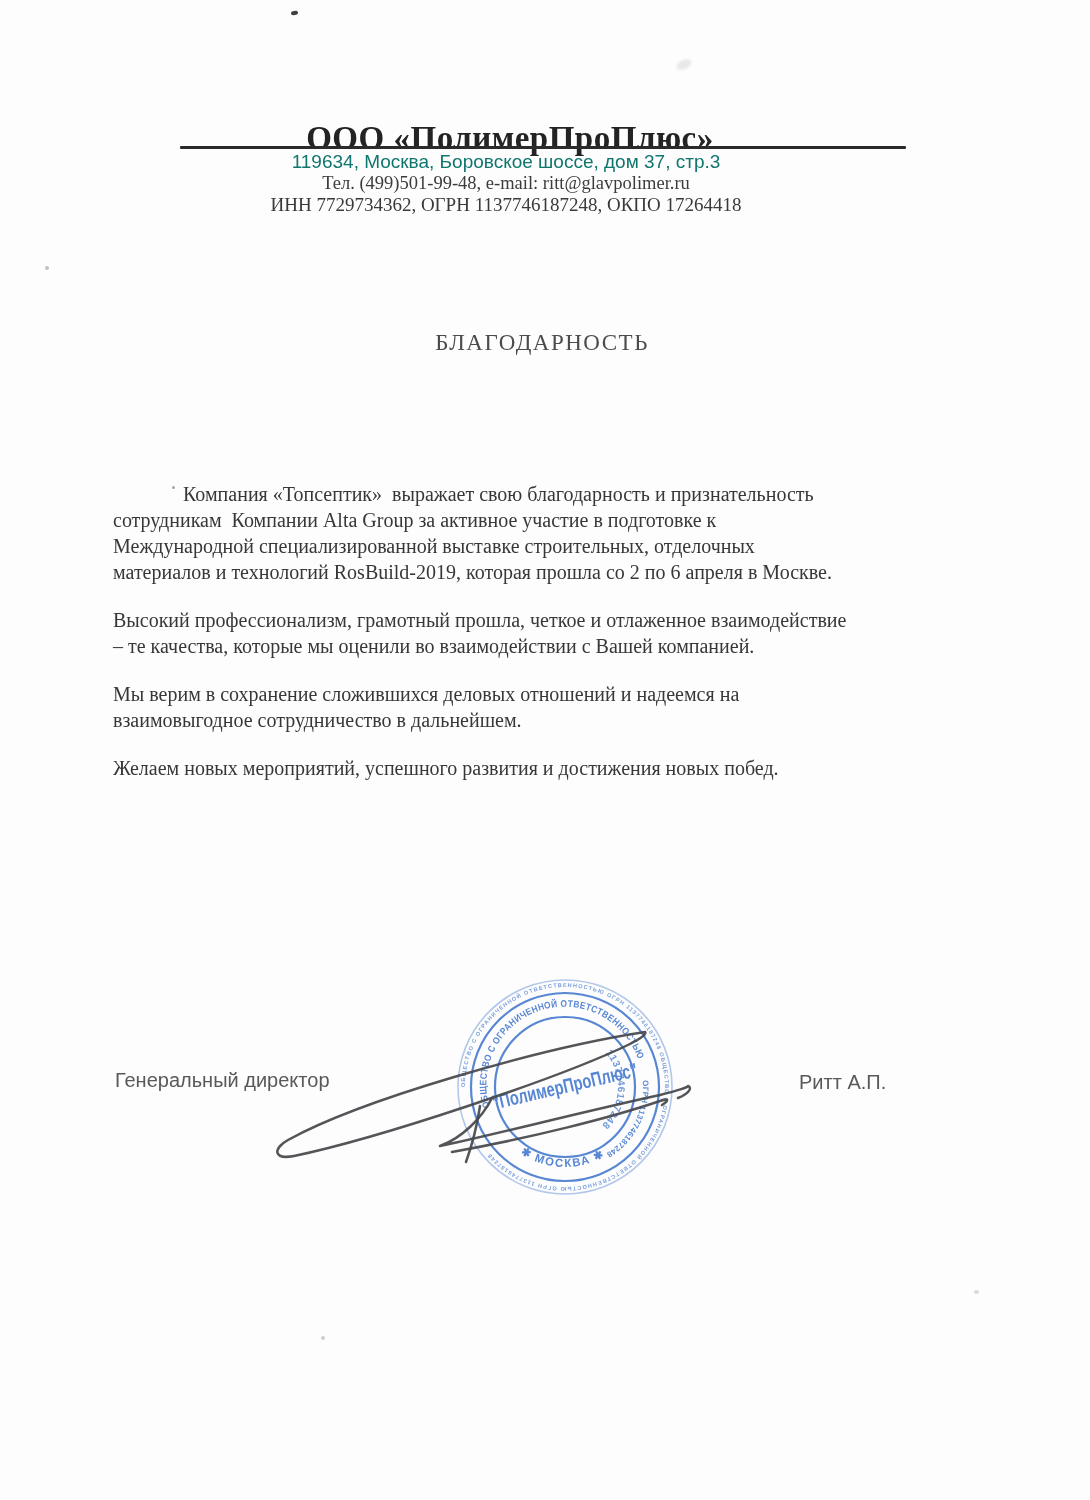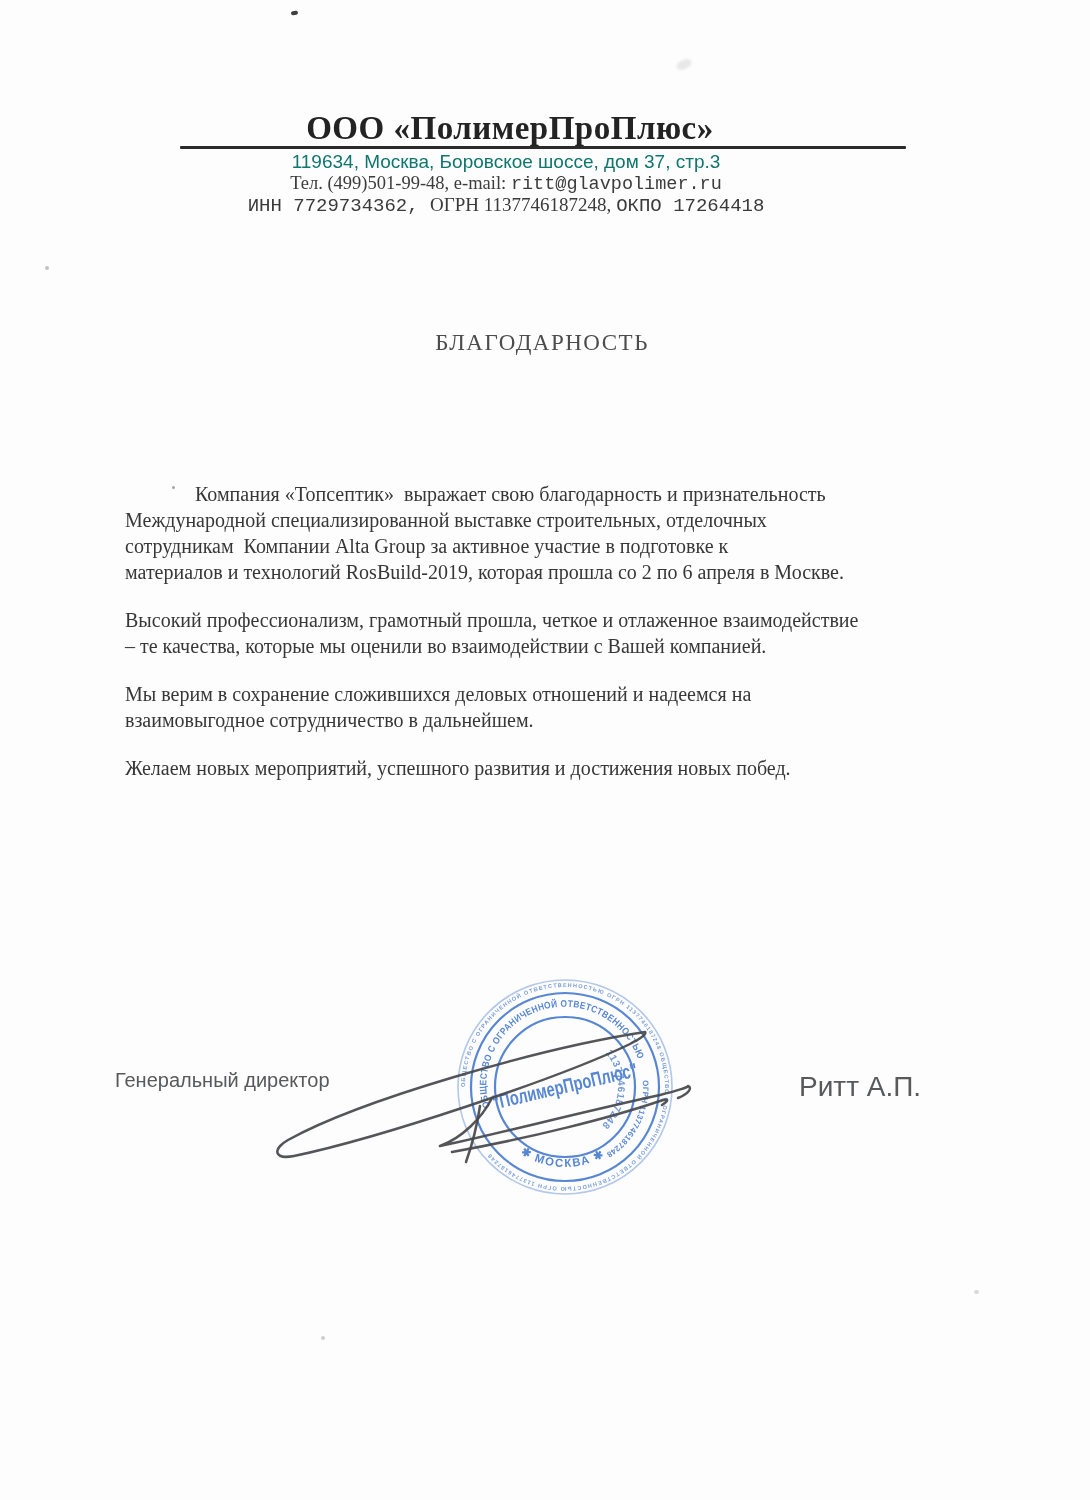--- a/index.html
+++ b/index.html
@@ -8,62 +8,62 @@
     position:relative;
     width:1090px;height:1500px;
     margin:0 auto;
     background:#fdfdfd;
     overflow:hidden;
     font-family:"Liberation Serif", serif;
     color:#383838;
   }
   
   .company{
-    position:absolute;top:110px;left:0;width:1020px;
+    position:absolute;top:120px;left:0;width:1020px;
     text-align:center;
     font-family:"Liberation Serif", serif;
     font-weight:bold;font-size:33px;line-height:36px;
     color:#232323;letter-spacing:.5px;
   }
   .rule{
     position:absolute;top:146px;left:180px;width:726px;height:3px;
     background:#2b2b2b;border-radius:1px;
   }
   .hline{
     position:absolute;left:0;width:1012px;text-align:center;
     white-space:pre;color:#3c3c3c;
   }
   .addr{top:151px;font-family:"Liberation Sans", sans-serif;font-size:19px;color:#0f766e;}
   .tel{top:173px;font-size:18.5px;}
   .inn{top:194px;font-size:19px;color:#3a3a3a;}
   .serif-part{font-family:"Liberation Serif", serif;}
-  .sans-part{font-family:Liberation Mono, monospace;}
+  .sans-part{font-family:Liberation Serif, serif;}
   
   .doc-title{
     position:absolute;top:330px;left:0;width:1012px;text-align:center;
     font-size:23px;letter-spacing:1.5px;color:#4c4c4c;margin-left:36px;
   }
   
   .body-text{
     position:absolute;top:481px;left:113px;width:860px;
     font-size:20px;line-height:26px;color:#373737;
   }
-  .para{margin:0 0 22px 12px;}
+  .para{margin:0 0 22px 0;}
   .line{white-space:pre;}
   .line.indent{padding-left:70px;}
   
   .sig-position{
     position:absolute;top:1069px;left:115px;
     font-family:"Liberation Sans", sans-serif;
     font-size:20px;color:#58595b;white-space:pre;
   }
   .sig-name{
     position:absolute;top:1071px;left:799px;
     font-family:"Liberation Sans", sans-serif;
-    font-size:28px;color:#58595b;white-space:pre;
+    font-size:20px;color:#58595b;white-space:pre;
   }
   
   .stamp-svg{position:absolute;left:452px;top:974px;width:226px;height:226px;opacity:.92;}
   .stamp-svg text{font-family:"Liberation Sans", sans-serif;fill:#4a7dd0;}
   .ring-text{font-size:9.5px;font-weight:bold;letter-spacing:.4px;}
   .ogrn-text{font-size:8px;font-weight:bold;letter-spacing:.3px;}
   .city-text{font-size:11.5px;font-weight:bold;letter-spacing:1.6px;}
   .inner-num{font-size:10px;font-weight:bold;letter-spacing:.6px;opacity:.85;}
   .micro-text{font-size:5.6px;font-weight:bold;letter-spacing:1.1px;opacity:.8;}
   .micro-group{filter:blur(.5px);}
@@ -90,22 +90,22 @@
   <div class="rule"></div>
   <div class="hline addr">119634, Москва, Боровское шоссе, дом 37, стр.3</div>
   <div class="hline tel"><span class="serif-part">Тел. (499)501-99-48, e-mail: </span><span class="sans-part">ritt@glavpolimer.ru</span></div>
   <div class="hline inn"><span class="sans-part">ИНН 7729734362, </span><span class="serif-part">ОГРН 1137746187248, </span><span class="sans-part">ОКПО 17264418</span></div>
 
   <div class="doc-title">БЛАГОДАРНОСТЬ</div>
 
   <div class="body-text">
     <div class="para">
       <div class="line indent">Компания «Топсептик»  выражает свою благодарность и признательность</div>
+      <div class="line">сотрудникам  Компании Alta Group за активное участие в подготовке к</div>
       <div class="line">Международной специализированной выставке строительных, отделочных</div>
-      <div class="line">сотрудникам  Компании Alta Group за активное участие в подготовке к</div>
       <div class="line">материалов и технологий RosBuild-2019, которая прошла со 2 по 6 апреля в Москве.</div>
     </div>
     <div class="para">
       <div class="line">Высокий профессионализм, грамотный прошла, четкое и отлаженное взаимодействие</div>
       <div class="line">– те качества, которые мы оценили во взаимодействии с Вашей компанией.</div>
     </div>
     <div class="para">
       <div class="line">Мы верим в сохранение сложившихся деловых отношений и надеемся на</div>
       <div class="line">взаимовыгодное сотрудничество в дальнейшем.</div>
     </div>

